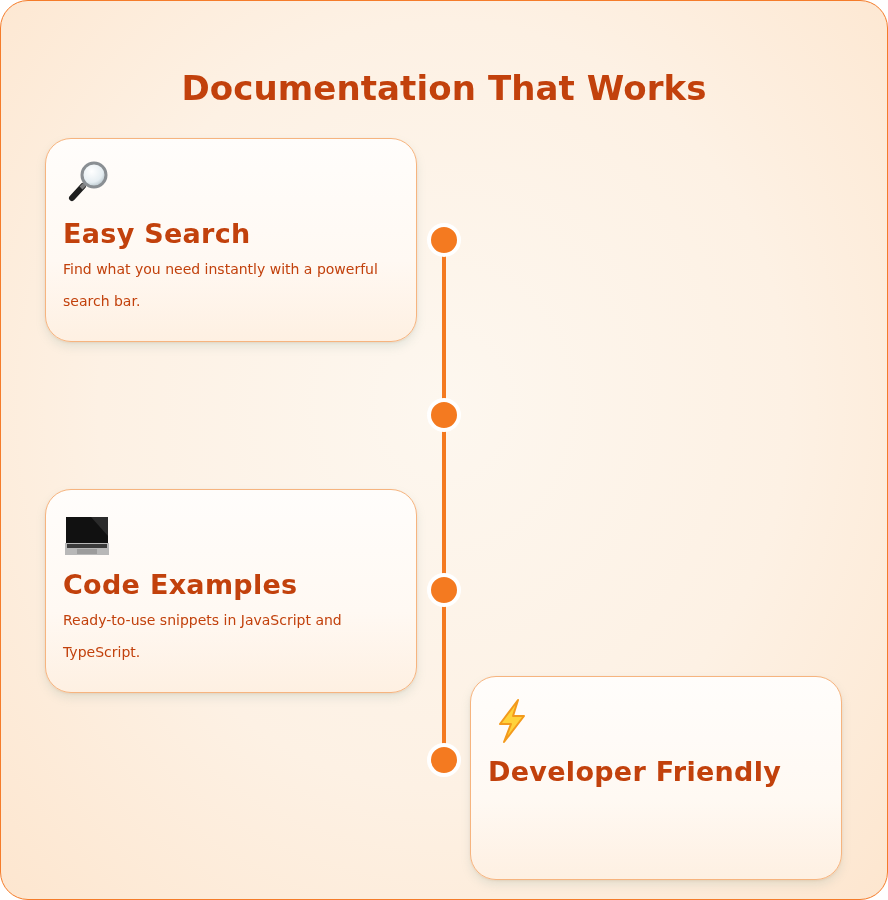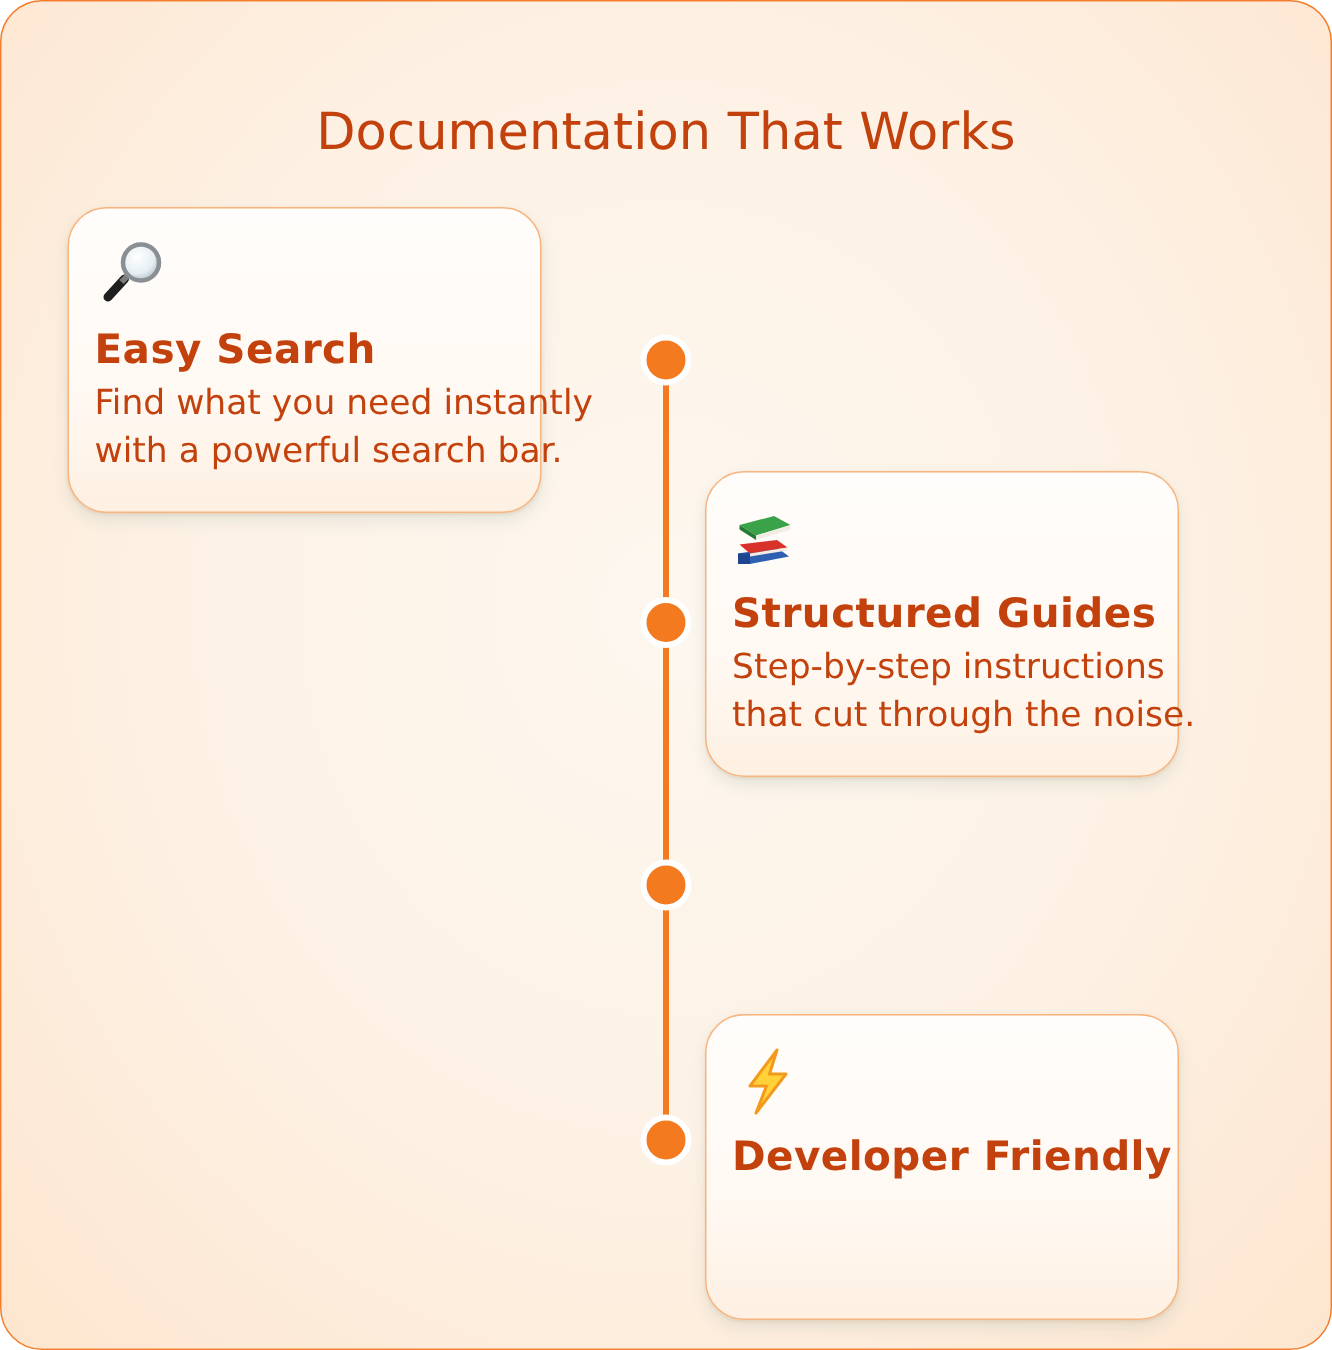--- a/index.html
+++ b/index.html
@@ -14,57 +14,57 @@
     border: 1px solid #f57c2a;
     border-radius: 28px;
     background: radial-gradient(ellipse at 50% 45%, #fdf7ef 0%, #fdf1e4 55%, #fde6cf 100%);
     box-sizing: content-box;
     overflow: hidden;
   }
   .title {
     position: absolute; left: 0; right: 0; top: 44px;
     text-align: center;
     font-size: 34px; color: #c2410c;
-    font-weight: normal;
+    font-weight: bold;
     letter-spacing: 0.1px;
   }
   .timeline-line {
     position: absolute; left: 441px; top: 238px;
     width: 4px; height: 522px;
     background: #f47a20;
   }
   .dot {
     position: absolute; width: 26px; height: 26px;
     border-radius: 50%;
     background: #f47a20;
     border: 4px solid #ffffff;
     box-sizing: content-box;
     left: 426px;
   }
   .card {
     position: absolute;
-    width: 316px; height: 204px;
+    width: 372px; height: 204px;
     border: 1.5px solid #f6b47f;
     border-radius: 26px;
     background: linear-gradient(180deg, #fffdfb 0%, #fff9f3 60%, #fef0e2 100%);
     box-shadow: 0 5px 10px rgba(120, 160, 150, 0.18), 0 1px 2px rgba(200,120,60,0.15);
     box-sizing: border-box;
     padding: 20px 0 0 17px;
   }
   .card .icon {
     display: block; width: 48px; height: 48px;
     margin-bottom: 10px;
   }
   .card .heading {
     font-size: 27px; font-weight: bold; color: #c2410c;
     line-height: 34px; margin: 0;
     letter-spacing: 0.3px;
   }
   .card .desc {
-    font-size: 23px; color: #c2410c;
+    font-size: 14px; color: #c2410c;
     line-height: 32px; margin-top: 2px;
     width: 340px;
   }
 </style>
 </head>
 <body>
 
 <div class="frame">
   <h1 class="title">Documentation That Works</h1>
 
@@ -84,34 +84,32 @@
         </radialGradient>
       </defs>
       <line x1="9" y1="39" x2="20" y2="27" stroke="#1f1f1f" stroke-width="6" stroke-linecap="round"></line>
       <line x1="18" y1="29" x2="22" y2="25" stroke="#7c7c7c" stroke-width="4"></line>
       <circle cx="31" cy="16" r="12" fill="url(#lens)" stroke="#8a8f93" stroke-width="3"></circle>
     </svg>
     <div class="heading">Easy Search</div>
     <div class="desc">Find what you need instantly with a powerful search bar.</div>
   </div>
 
-  <div class="card" style="left:469px; top:313px;">
+
+  <div class="card" style="left:44px; top:488px;">
     <svg class="icon" viewBox="0 0 48 48">
-      <path d="M4 34 L30 30 L38 36 L12 41 Z" fill="#2f5fb3"></path>
-      <rect x="4" y="34" width="8" height="7" fill="#1e4690"></rect>
-      <path d="M5 28 L30 25 L37 30 L12 34 Z" fill="#d8322b"></path>
-      <path d="M12 34 L37 30 L37 32 L12 36 Z" fill="#f2ece2"></path>
-      <path d="M5 15 L28 9 L39 15 L16 22 Z" fill="#3aa34a"></path>
-      <path d="M16 22 L39 15 L39 18 L16 25 Z" fill="#f2ece2"></path>
-      <path d="M5 15 L16 22 L16 25 L5 18 Z" fill="#237a33"></path>
+      <rect x="3" y="7" width="42" height="26" fill="#111111"></rect>
+      <path d="M28 7 L45 7 L45 26 Z" fill="#2b2b2b"></path>
+      <path d="M2 33 L46 33 L46 45 L2 45 Z" fill="#b8b8b8"></path>
+      <rect x="4" y="34" width="40" height="4" fill="#3a3a3a"></rect>
+      <rect x="14" y="39" width="20" height="5" fill="#9c9c9c"></rect>
     </svg>
-    <div class="heading">Structured Guides</div>
-    <div class="desc">Step-by-step instructions that cut through the noise.</div>
+    <div class="heading">Code Examples</div>
+    <div class="desc">Ready-to-use snippets in JavaScript and TypeScript.</div>
   </div>
-
 
   <div class="card" style="left:469px; top:675px;">
     <svg class="icon" viewBox="0 0 48 48">
       <path d="M30 3 L12 27 L23 27 L16 45 L36 19 L25 19 Z" fill="#ffd23a" stroke="#f39a1c" stroke-width="2" stroke-linejoin="round"></path>
     </svg>
     <div class="heading">Developer Friendly</div>
   </div>
 </div>
 
 </body></html>

